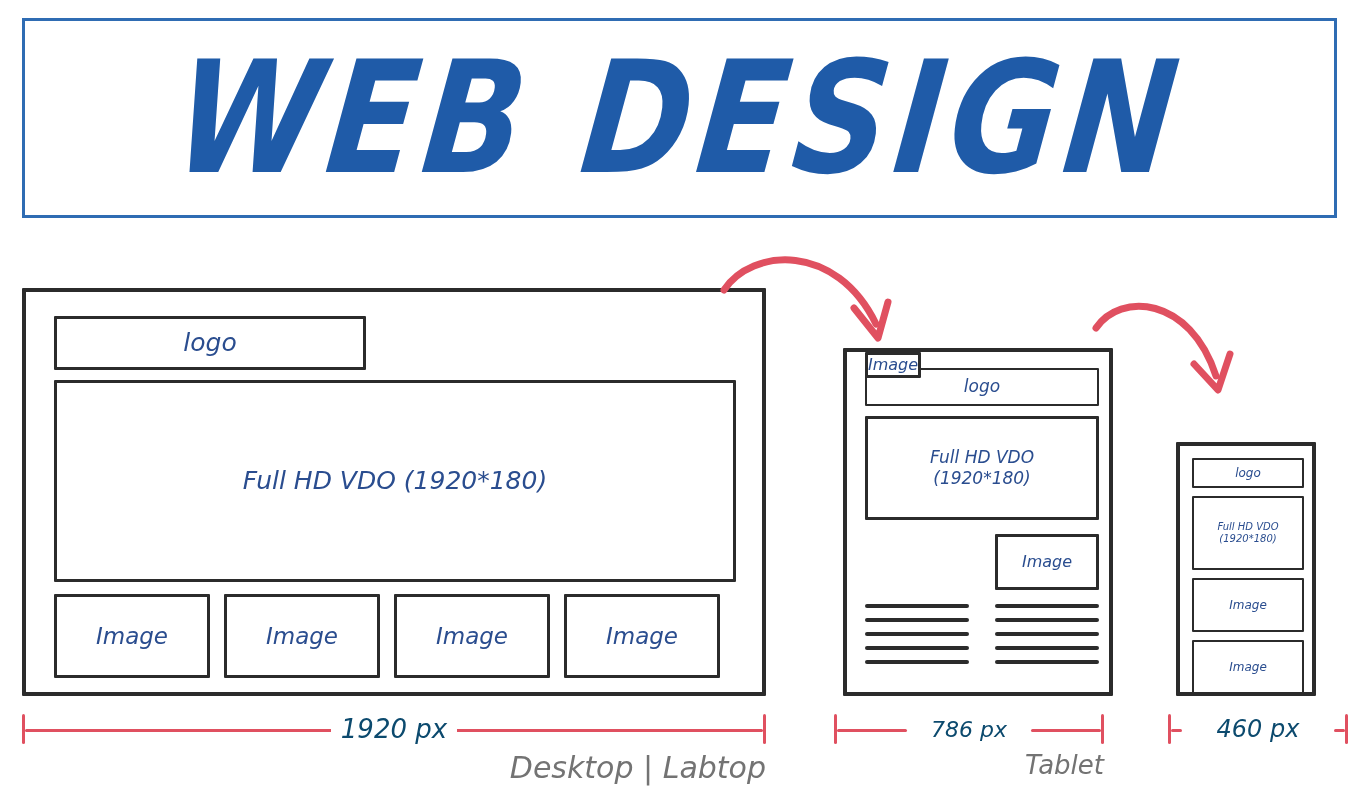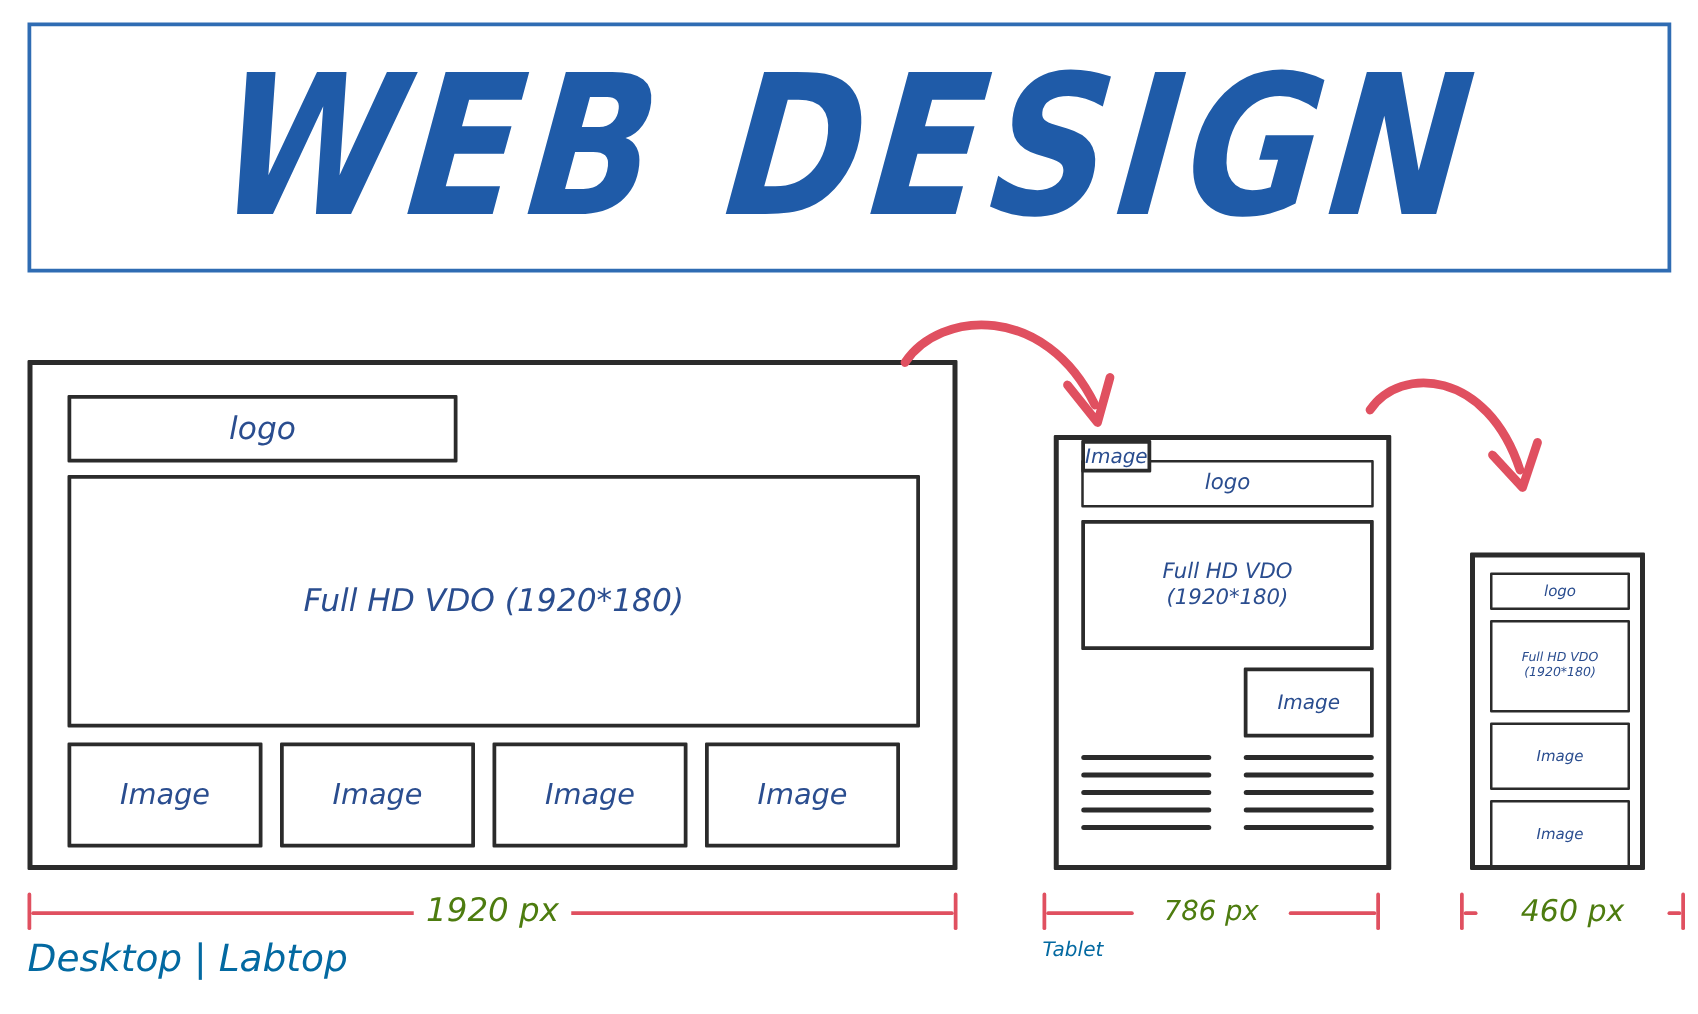--- a/index.html
+++ b/index.html
@@ -156,38 +156,38 @@
   .measure .bar.left  { left: 3px; }
   .measure .bar.right { right: 3px; }
   .measure .dim-label {
     position: relative;
     z-index: 2;
     background: #ffffff;
     padding: 0 10px;
     font-family: "DejaVu Sans", sans-serif;
     font-style: italic;
     font-size: 26px;
-    color: #4d7c0f;
+    color: #0c4a6e;
     white-space: nowrap;
   }
   .measure .device-label {
-    text-align: left;
+    text-align: right;
     font-family: "DejaVu Sans", sans-serif;
     font-style: italic;
     font-size: 30px;
-    color: #0369a1;
+    color: #737373;
     margin-top: 4px;
     white-space: nowrap;
   }
 
   #measure-desktop { left: 22px; top: 712px; width: 744px; }
   #measure-desktop .bar { width: 42%; }
   #measure-tablet  { left: 834px; top: 712px; width: 270px; }
   #measure-tablet .dim-label { font-size: 22px; padding: 0 6px; }
-  #measure-tablet .device-label { font-size: 16px; }
+  #measure-tablet .device-label { font-size: 26px; }
   #measure-tablet .bar { width: 26%; }
   #measure-phone   { left: 1168px; top: 712px; width: 180px; }
   #measure-phone .dim-label { font-size: 24px; padding: 0 3px; }
   #measure-phone .device-label { font-size: 26px; }
   #measure-phone .bar { width: 6%; }
 </style>
 </head>
 <body>
 
 <div id="canvas">

